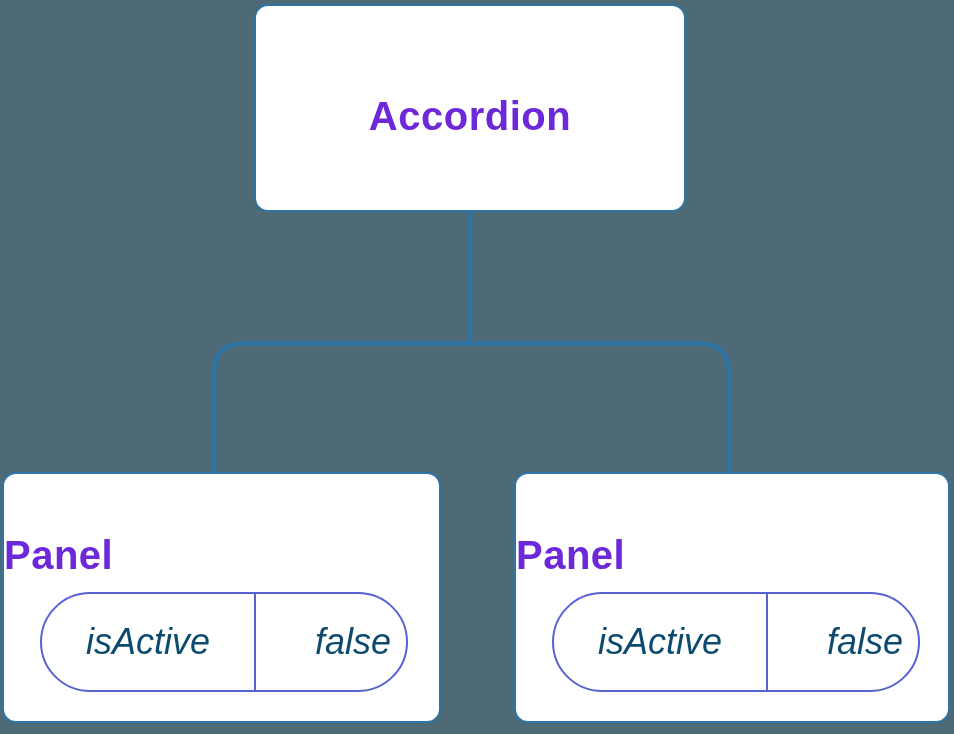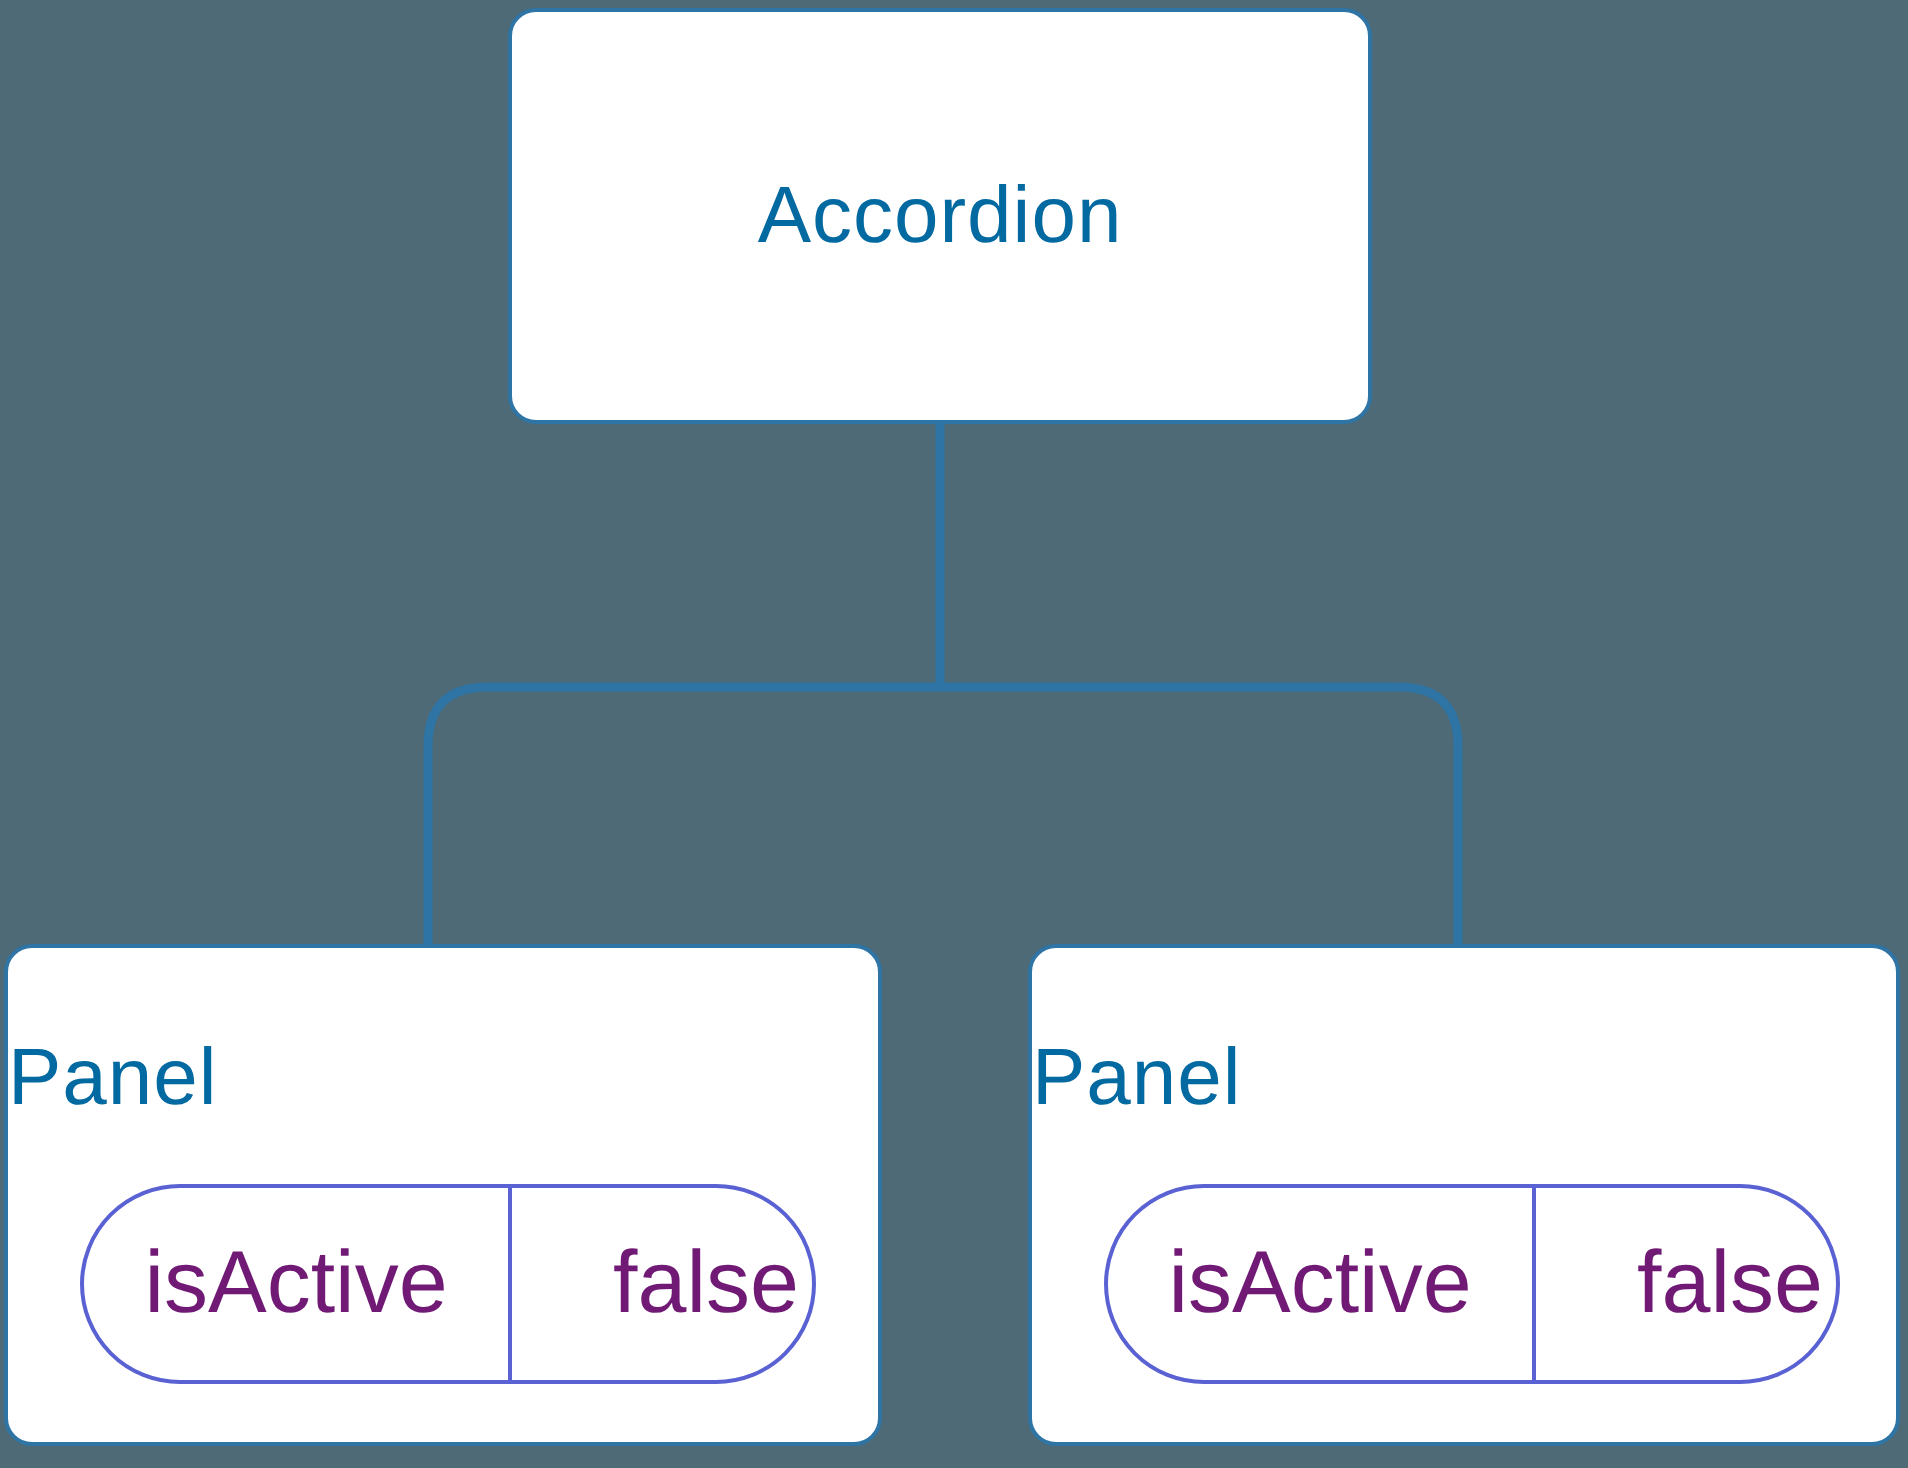--- a/index.html
+++ b/index.html
@@ -28,25 +28,26 @@
     box-sizing: border-box;
   }
   .node-root {
     left: 254px; top: 4px;
     width: 432px; height: 208px;
     display: flex;
     align-items: center;
     justify-content: center;
   }
   .node-label {
-    color: #0369a1;
+    color: #6d28d9;
     font-size: 40px;
-    font-weight: 400;
+    font-weight: 700;
     letter-spacing: 0.5px;
     line-height: 1;
+    margin-top: 16px;
   }
   .node-panel-1 { left: 2px;   top: 472px; width: 439px; height: 251px; }
   .node-panel-2 { left: 514px; top: 472px; width: 436px; height: 251px; }
   .panel-title {
     position: absolute;
     left: 0; right: 0; top: 45px;
     text-align: left;
   }
   .pill {
     position: absolute;
@@ -57,23 +58,24 @@
     box-sizing: border-box;
     display: flex;
     align-items: stretch;
     overflow: hidden;
     background: #FFFFFF;
   }
   .pill-cell {
     display: flex;
     align-items: center;
     justify-content: center;
-    color: #701a75;
-    font-size: 44px;
+    color: #0c4a6e;
+    font-size: 36px;
     line-height: 1;
+    font-style: italic;
   }
   .pill-key {
     flex: 0 0 212px;
     border-right: 2px solid #5A62D3;
   }
   .pill-value { flex: 1 1 auto; padding-left: 44px; }
 </style>
 </head>
 <body>
 

